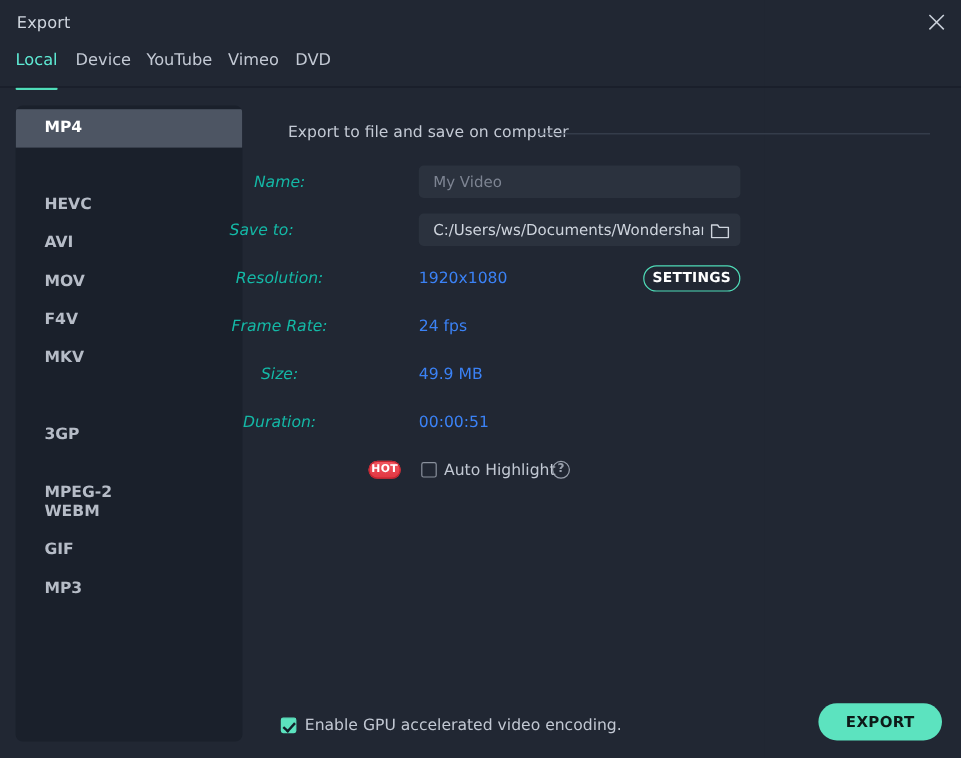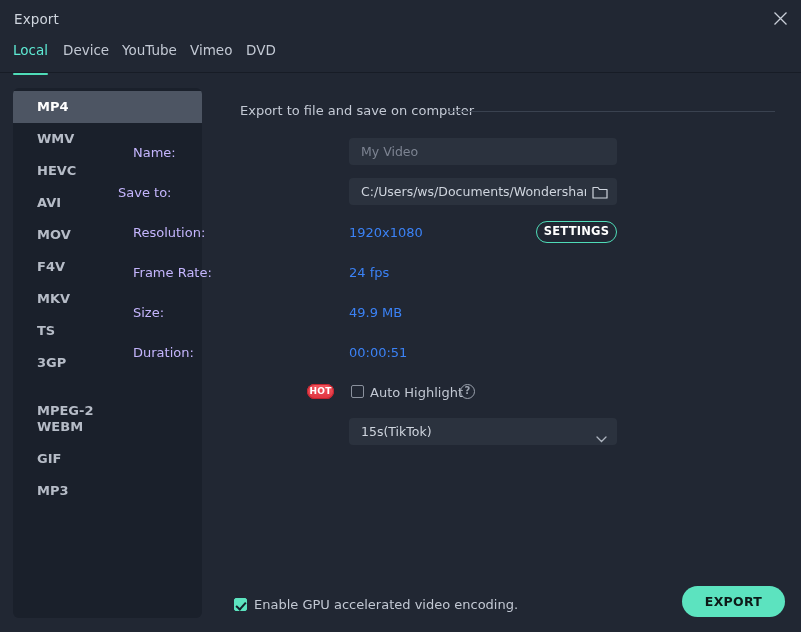--- a/index.html
+++ b/index.html
@@ -67,22 +67,22 @@
   .section-head {
     position: absolute; left: 240px; top: 103px;
     font-size: 13px; color: #c4cad5; white-space: nowrap;
   }
   .section-rule {
     position: absolute; left: 448px; top: 111px; width: 327px; height: 1px;
     background: #3a4250;
   }
 
   .row-label {
-    position: absolute; width: 200px; text-align: left;
-    font-size: 13px; color: #c4b5fd; white-space: nowrap;
+    position: absolute; width: 200px; text-align: center;
+    font-size: 13px; color: #14b8a6; white-space: nowrap; font-style: italic;
   }
   .row-value {
     position: absolute; font-size: 13px; color: #3b82f6; white-space: nowrap; text-align: right;
   }
 
   .field {
     position: absolute; left: 349px; width: 268px; height: 27px;
     background: #2b323e; border-radius: 4px;
   }
   .field-text {
@@ -199,27 +199,25 @@
       <span>Vimeo</span>
     </div>
     <div class="tab" style="left:246px;">
       <span>DVD</span>
     </div>
   </div>
   <div class="tabs-divider"></div>
 
   <div class="sidebar">
     <div class="fmt-item selected" style="top:3px;">MP4</div>
-    <div class="fmt-item" style="top:35px;">WMV</div>
     <div class="fmt-item" style="top:99px;">AVI</div>
     <div class="fmt-item" style="top:67px;">HEVC</div>
     <div class="fmt-item" style="top:131px;">MOV</div>
     <div class="fmt-item" style="top:163px;">F4V</div>
     <div class="fmt-item" style="top:195px;">MKV</div>
-    <div class="fmt-item" style="top:227px;">TS</div>
     <div class="fmt-item" style="top:259px;">3GP</div>
     <div class="fmt-item" style="top:291px;margin-top:16px;">MPEG-2</div>
     <div class="fmt-item" style="top:355px;">GIF</div>
     <div class="fmt-item" style="top:323px;">WEBM</div>
     <div class="fmt-item" style="top:387px;">MP3</div>
   </div>
 
   <div class="section-head">Export to file and save on computer</div>
   <div class="section-rule"></div>
 
@@ -255,28 +253,20 @@
 
   <div class="hot-badge">
     <span>HOT</span>
   </div>
   <div class="chk-box" style="left:351px; top:385px;"></div>
   <div class="chk-label" style="left:370px; top:385px;">Auto Highlight</div>
   <div class="help-icon">
     <span>?</span>
   </div>
 
-  <div class="select">
-    <div class="select-text">15s(TikTok)</div>
-    <div class="chev">
-      <svg width="11" height="7" viewBox="0 0 11 7">
-        <path d="M1 1 L5.5 5.5 L10 1" fill="none" stroke="#aeb5c0" stroke-width="1.3" stroke-linecap="round"></path>
-      </svg>
-    </div>
-  </div>
 
   <div class="gpu-row">
     <div class="chk-box checked" style="left:0; top:0;"></div>
     <div class="chk-label" style="left:20px; top:-1px;">Enable GPU accelerated video encoding.</div>
   </div>
 
   <div class="export-btn">
     <span>EXPORT</span>
   </div>
 

